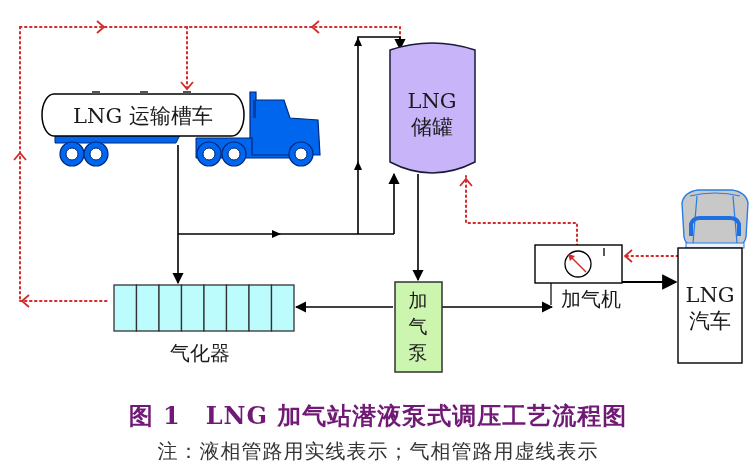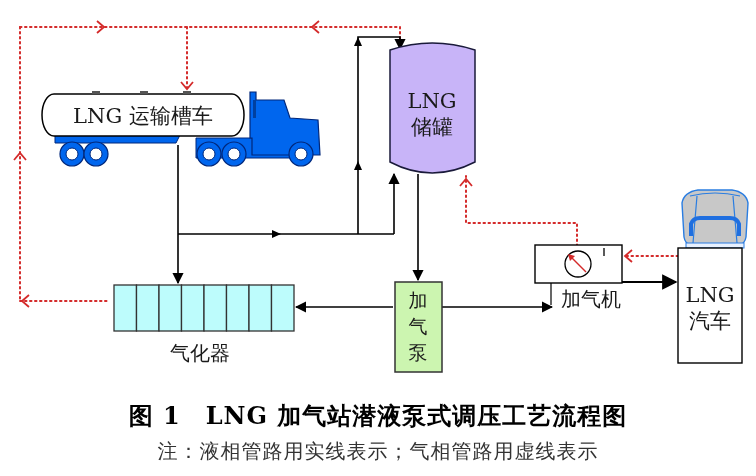--- a/index.html
+++ b/index.html
@@ -1,21 +1,21 @@
 <!DOCTYPE html>
 <html><head>
 <meta charset="utf-8">
 <style>
   html, body { margin: 0; padding: 0; background: #ffffff; }
   body { width: 756px; height: 476px; position: relative; overflow: hidden;
          font-family: "DejaVu Serif", "Liberation Serif", serif; }
   #diagram { position: absolute; left: 0; top: 0; }
   .lbl { font-family: "DejaVu Serif", "Liberation Serif", serif; fill: #1a1a1a; }
   .lbl-sans { font-family: "DejaVu Sans", "Liberation Sans", sans-serif; fill: #1a1a1a; }
-  .caption { position: absolute; left: 0; width: 756px; text-align: center; color: #000000; }
+  .caption { position: absolute; left: 0; width: 756px; text-align: center; color: #701a75; }
   .cap-title { top: 400px; font-size: 24px; font-weight: bold; letter-spacing: 1px;
                font-family: "DejaVu Serif", "Liberation Serif", serif; }
   .cap-note { top: 438px; font-size: 20px; letter-spacing: 1px;
               font-family: Liberation Serif, serif; color: #333; }
   .liquid { stroke: #000; stroke-width: 1.6; fill: none; }
   .gas { stroke: #d42a2a; stroke-width: 2; fill: none; stroke-dasharray: 1.5 3.5; stroke-linecap: round; }
 </style>
 </head>
 <body>
 

